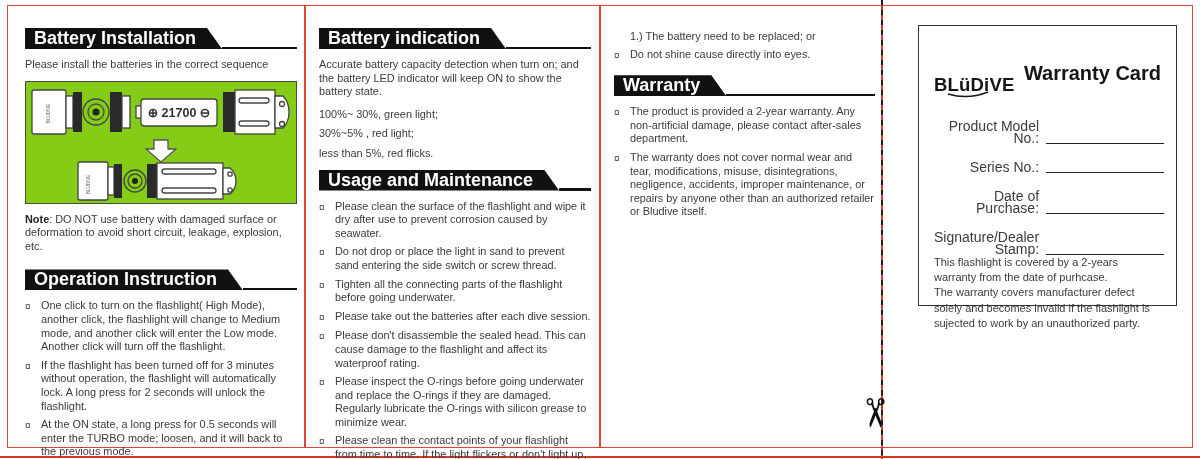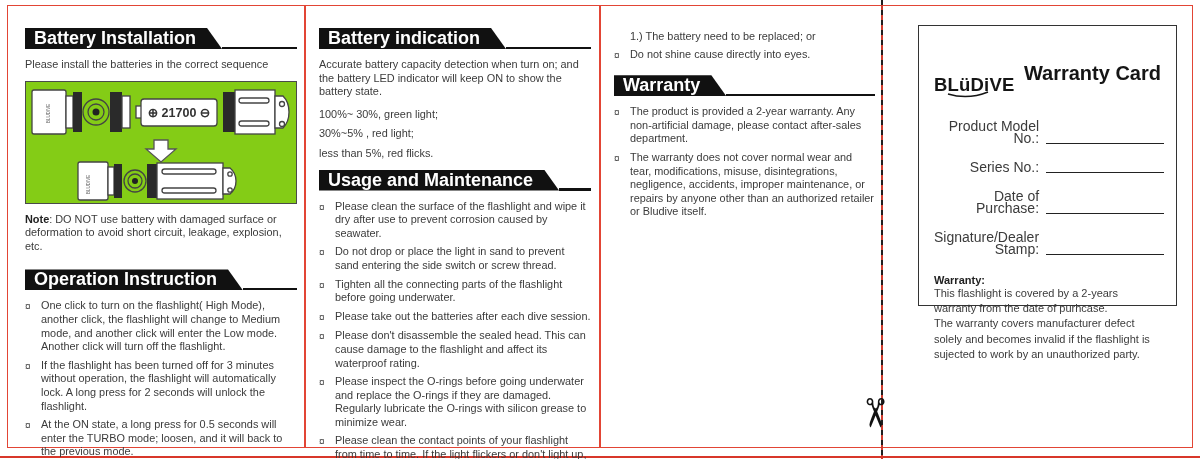--- a/index.html
+++ b/index.html
@@ -242,18 +242,17 @@
       <span class="flabel">Product Model No.:</span>
       <span class="fline"></span>
       <span class="flabel">Series No.:</span>
       <span class="fline"></span>
       <span class="flabel">Date of Purchase:</span>
       <span class="fline"></span>
       <span class="flabel">Signature/Dealer Stamp:</span>
       <span class="fline"></span>
     </div>
 
-    <p class="wlabel">Warranty:</p>
     <p class="wtext">This flashlight is covered by a 2-years warranty from the date of purhcase.</p>
     <p class="wtext">The warranty covers manufacturer defect solely and becomes invalid if the flashlight is sujected to work by an unauthorized party.</p>
   </div>
 
 </div>
 
 </body></html>

